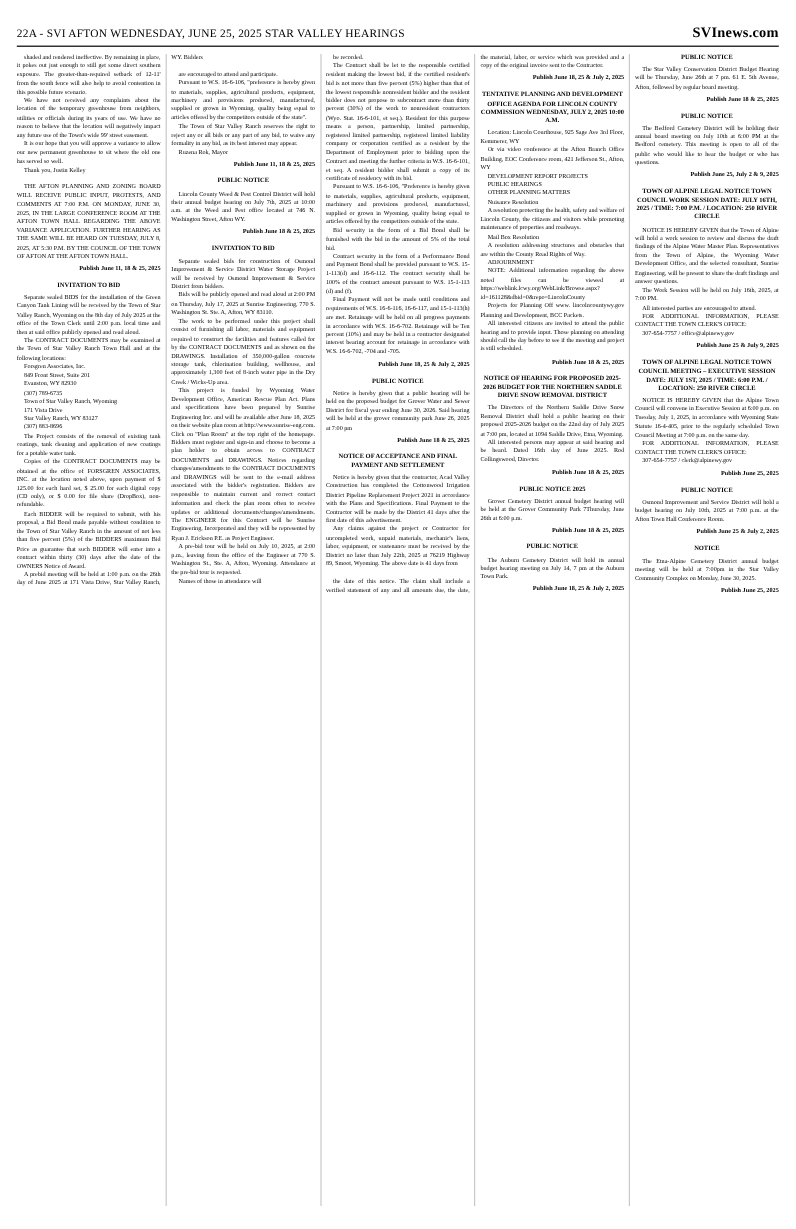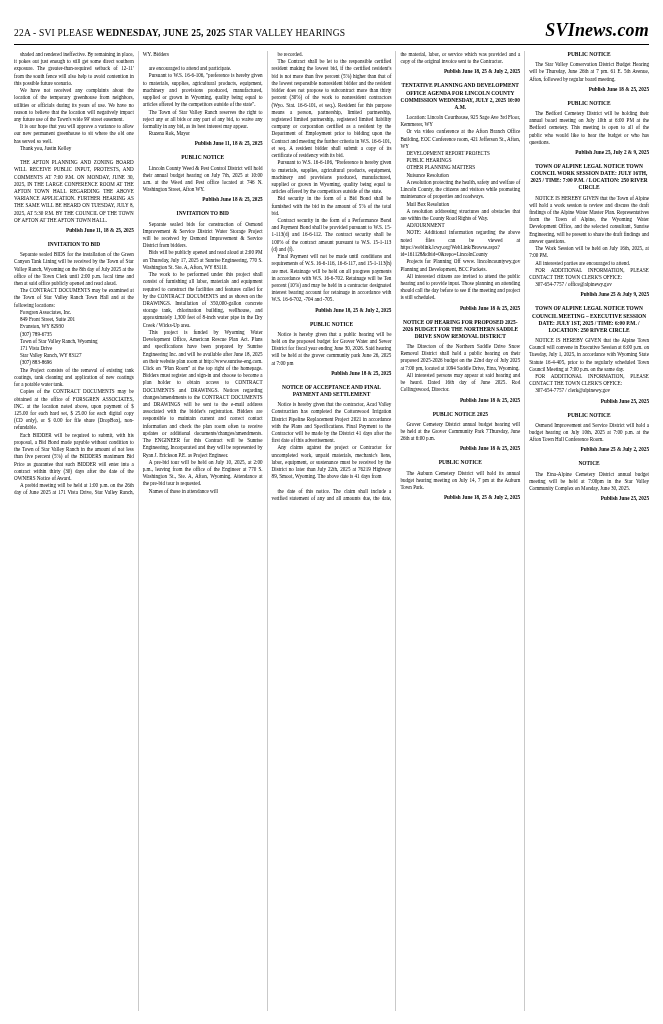--- a/index.html
+++ b/index.html
@@ -28,26 +28,25 @@
     justify-content: space-between;
     font-family: "Liberation Serif", serif;
     font-size: 9.5px;
     letter-spacing: .2px;
     padding-bottom: 3px;
   }
   .masthead .left {
     white-space: nowrap;
   }
   .masthead .left .folio { font-weight: normal; }
-  .masthead .left .bold { font-weight: bold; margin-top: 36px; }
+  .masthead .left .bold { font-weight: normal; margin-top: 36px; }
   .masthead .right {
     font-weight: bold;
-    font-size: 18px;
+    font-size: 12px;
     letter-spacing: .2px;
-    font-style: italic;
   }
   .rule {
     border-top: 1.5px solid #000;
     margin: 0 0 6px 0;
   }
   
   .cols {
     column-count: 5;
     column-gap: 9px;
     column-rule: 0.5px solid #c9c9c9;
@@ -81,21 +80,21 @@
   }
   .bold { font-weight: bold; }
 </style>
 </head>
 <body>
 
 <div class="page">
 
   <div class="masthead">
     <div class="left">
-      <span class="folio">22A - SVI PLEASE</span>
+      <span class="folio">22A - SVI AFTON</span>
       <span class="bold">WEDNESDAY, JUNE 25, 2025</span>
       <span class="folio">STAR VALLEY HEARINGS</span>
     </div>
     <div class="right">SVInews.com</div>
   </div>
   <div class="rule"></div>
 
   <div class="cols" id="cols">
       <div class="blk flow">
         <p class="t">shaded and rendered ineffective. By remaining in place, it pokes out just enough to still get some direct southern exposure. The greater-than-required setback of 12-11' from the south fence will also help to avoid contention in this possible future scenario.</p>

